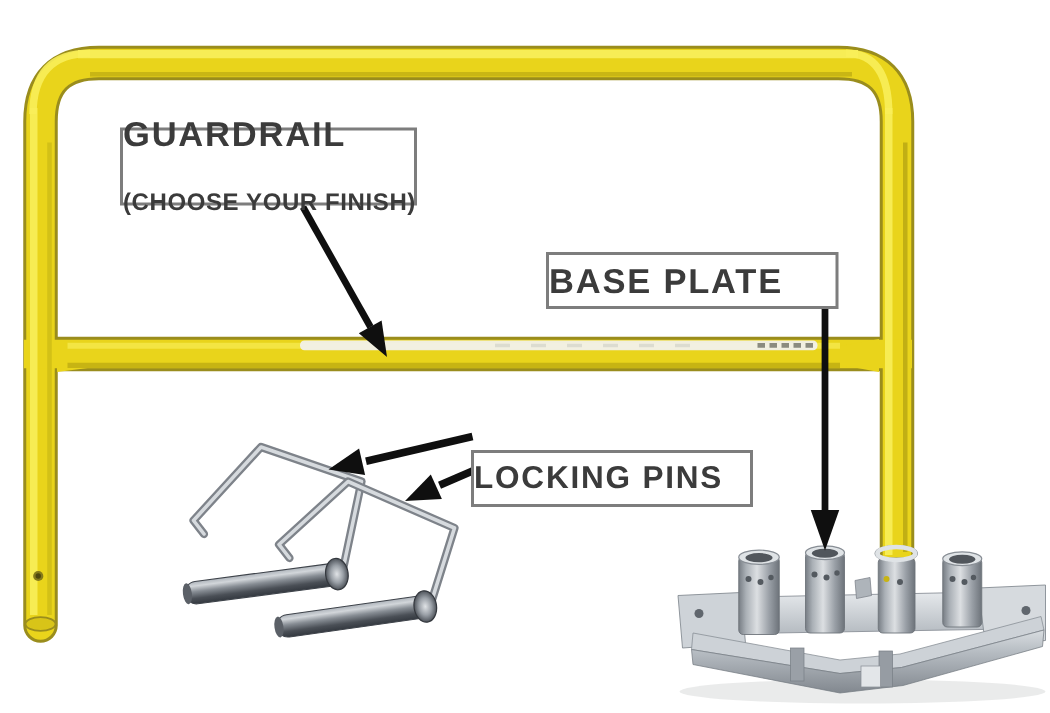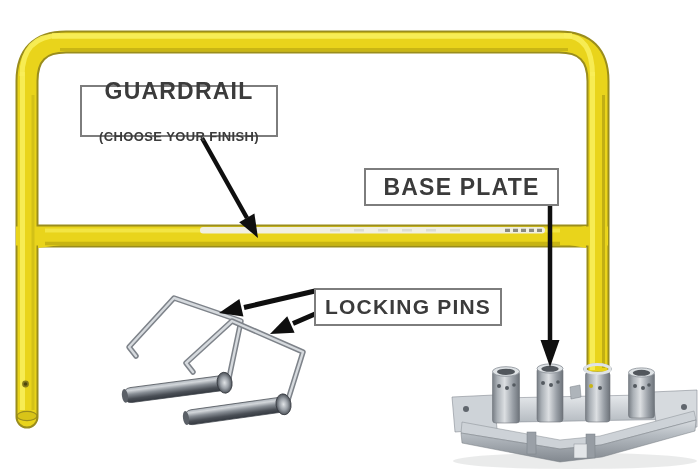--- a/index.html
+++ b/index.html
@@ -6,34 +6,34 @@
   .stage{
     position:relative;width:700px;height:475px;overflow:hidden;
     background:var(--background, #ffffff);
     font-family:"Liberation Sans","DejaVu Sans",sans-serif;
   }
   .scene{position:absolute;left:0;top:0;width:700px;height:475px;}
   .callout{
     position:absolute;box-sizing:border-box;
     background:var(--label-bg,#ffffff);
     border:2px solid var(--label-border,#7d7d7d);
-    display:flex;flex-direction:column;align-items:center;justify-content:center;
+    display:flex;flex-direction:column;align-items:flex-start;justify-content:center;
     text-align:center;line-height:1.05;gap:24px;
   }
   .callout .title{
     color:var(--label-text,#3b3b3b);
     font-weight:bold;font-size:23px;letter-spacing:1.2px;white-space:nowrap;
   }
   .callout .subtitle{
     color:var(--label-text,#3b3b3b);
-    font-weight:bold;font-size:13px;letter-spacing:0.4px;margin-top:3px;white-space:nowrap;
+    font-weight:bold;font-size:16px;letter-spacing:0.4px;margin-top:3px;white-space:nowrap;
   }
   #label-guardrail{left:80px;top:85px;width:198px;height:52px;}
   #label-base-plate{left:364px;top:168px;width:195px;height:38px;}
-  #label-locking-pins{left:314px;top:288px;width:188px;height:38px;}
+  #label-locking-pins{left:314px;top:300px;width:188px;height:38px;}
   #label-locking-pins .title{font-size:21px;}
 </style>
 </head>
 <body>
 
 <div class="stage">
 
   <svg class="scene" viewBox="0 0 700 475">
     <defs>
       <linearGradient id="pinB" x1="0" y1="0" x2="0" y2="1">

